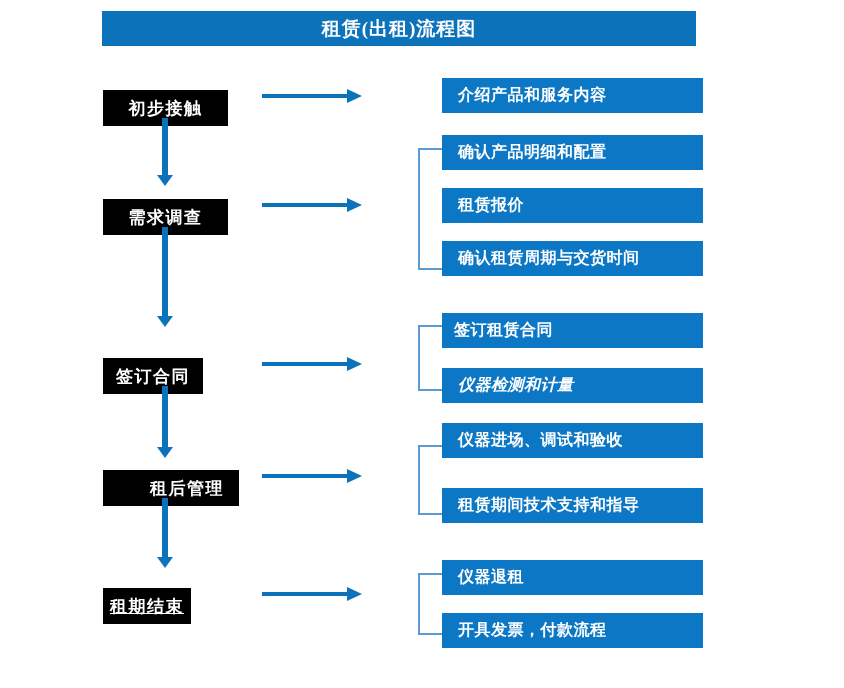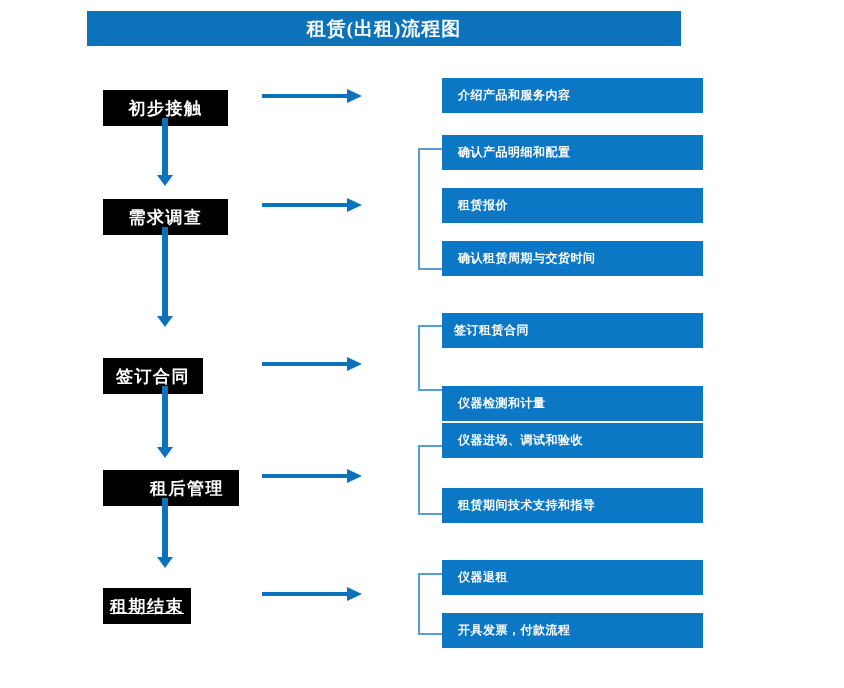--- a/index.html
+++ b/index.html
@@ -17,21 +17,21 @@
 
   #canvas {
     position: relative;
     width: 844px;
     height: 688px;
   }
 
   
   .title-bar {
     position: absolute;
-    left: 87px;
+    left: 102px;
     top: 11px;
     width: 594px;
     height: 35px;
     background: #0c72ba;
     color: #ffffff;
     font-size: 19px;
     font-weight: bold;
     letter-spacing: 1px;
     display: flex;
     align-items: center;
@@ -54,21 +54,21 @@
   }
 
   
   .detail-box {
     position: absolute;
     left: 442px;
     width: 261px;
     height: 35px;
     background: #0c77c4;
     color: #ffffff;
-    font-size: 12px;
+    font-size: 16px;
     font-weight: bold;
     letter-spacing: 0.5px;
     display: flex;
     align-items: center;
     padding-left: 16px;
     box-sizing: border-box;
   }
 
   
   .h-arrow {
@@ -171,21 +171,21 @@
   <div class="stage-box" style="left:103px; top:346px; width:100px;">签订合同</div>
 
   <div class="h-arrow" style="left:262px; top:357px;">
     <div class="shaft"></div>
     <div class="head"></div>
   </div>
 
   <div class="bracket" style="top:325px; height:66px;"></div>
 
   <div class="detail-box" style="top:313px;padding-left:12px;">签订租赁合同</div>
-  <div class="detail-box" style="top:386px;">仪器检测和计量</div>
+  <div class="detail-box" style="top:368px;font-style:italic;">仪器检测和计量</div>
 
   <div class="v-arrow" style="left:157px; top:386px; height:72px;">
     <div class="shaft" style="height:61px;"></div>
     <div class="head"></div>
   </div>
 
   <div class="stage-box" style="left:103px; top:458px; width:104px;padding-left:32px;">租后管理</div>
 
   <div class="h-arrow" style="left:262px; top:469px;">
     <div class="shaft"></div>

